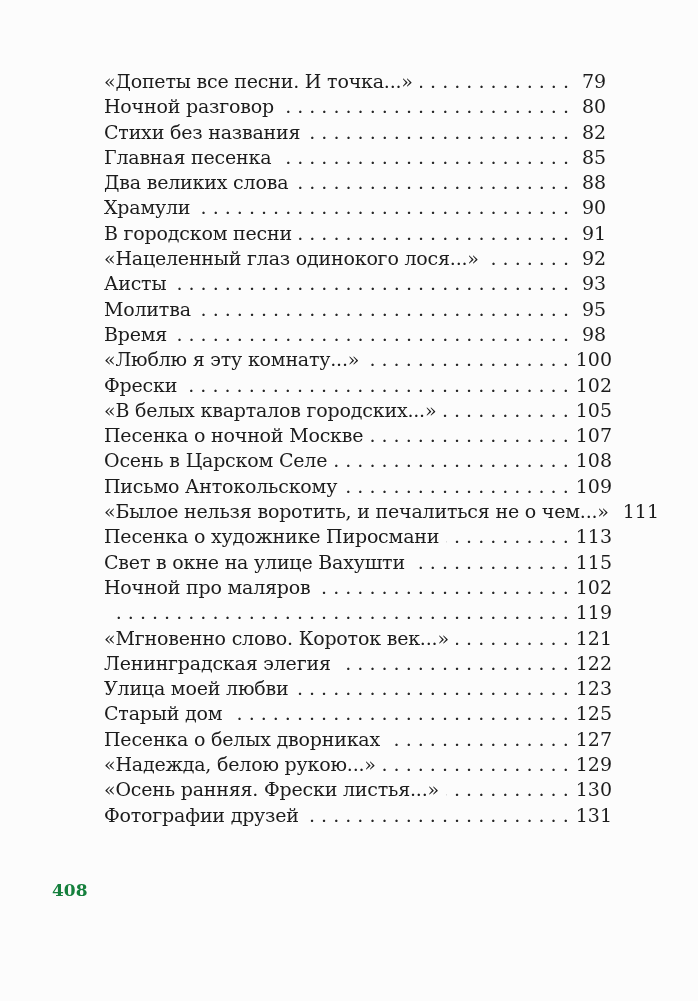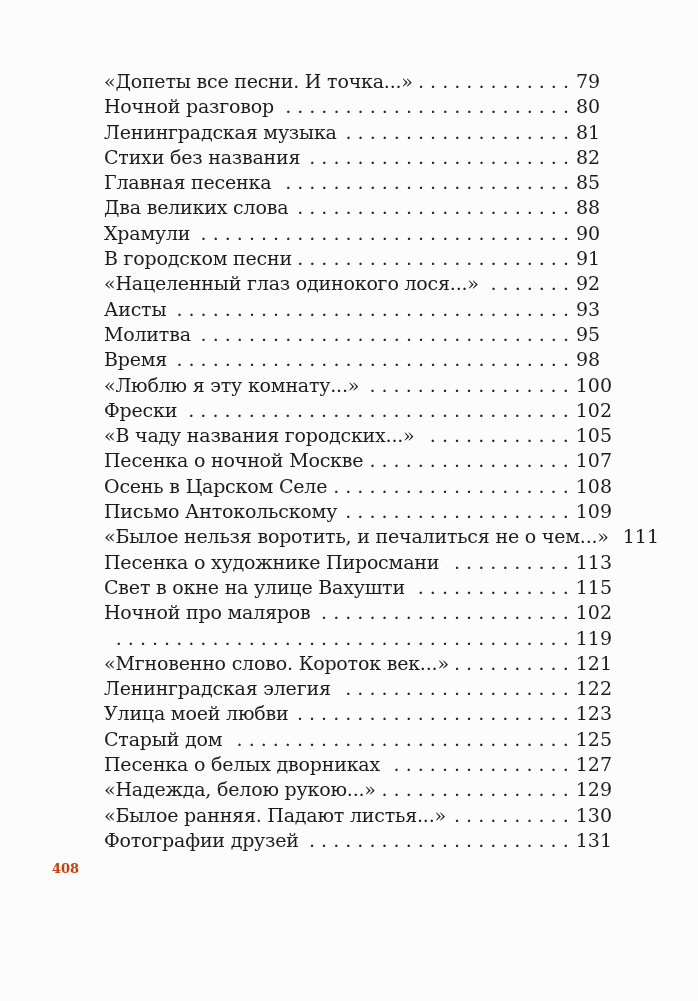--- a/index.html
+++ b/index.html
@@ -47,55 +47,50 @@
     color: #262626;
   }
   .toc-leader::after {
     content: ". . . . . . . . . . . . . . . . . . . . . . . . . . . . . . . . . . . . . . . . . . . . . . . . . . . . . . . . . . . .";
     white-space: nowrap;
   }
   .toc-page {
     flex: 0 0 auto;
     min-width: 36px;
     padding-left: 6px;
-    text-align: left;
+    text-align: center;
   }
   .folio {
     position: absolute;
     left: 52px;
-    top: 856px;
-    font-size: 13px;
+    top: 878px;
+    font-size: 17px;
     line-height: 25.3px;
     font-weight: bold;
-    color: #c2410c;
+    color: #15803d;
   }
 </style>
 </head>
 <body>
 
 <div class="page">
 
   <div class="toc">
   <div class="toc-row">
     <span class="toc-title">«Допеты все песни. И точка...»</span>
     <span class="toc-leader"></span>
     <span class="toc-page">79</span>
   </div>
 
   <div class="toc-row">
     <span class="toc-title">Ночной разговор</span>
     <span class="toc-leader"></span>
     <span class="toc-page">80</span>
   </div>
 
-  <div class="toc-row">
-    <span class="toc-title">Ленинградская музыка</span>
-    <span class="toc-leader"></span>
-    <span class="toc-page">81</span>
-  </div>
 
   <div class="toc-row">
     <span class="toc-title">Стихи без названия</span>
     <span class="toc-leader"></span>
     <span class="toc-page">82</span>
   </div>
 
   <div class="toc-row">
     <span class="toc-title">Главная песенка</span>
     <span class="toc-leader"></span>
@@ -152,21 +147,21 @@
     <span class="toc-page">100</span>
   </div>
 
   <div class="toc-row">
     <span class="toc-title">Фрески</span>
     <span class="toc-leader"></span>
     <span class="toc-page">102</span>
   </div>
 
   <div class="toc-row">
-    <span class="toc-title">«В чаду названия городских...»</span>
+    <span class="toc-title">«В белых кварталов городских...»</span>
     <span class="toc-leader"></span>
     <span class="toc-page">105</span>
   </div>
 
   <div class="toc-row">
     <span class="toc-title">Песенка о ночной Москве</span>
     <span class="toc-leader"></span>
     <span class="toc-page">107</span>
   </div>
 
@@ -241,21 +236,21 @@
     <span class="toc-page">127</span>
   </div>
 
   <div class="toc-row">
     <span class="toc-title">«Надежда, белою рукою...»</span>
     <span class="toc-leader"></span>
     <span class="toc-page">129</span>
   </div>
 
   <div class="toc-row">
-    <span class="toc-title">«Былое ранняя. Падают листья...»</span>
+    <span class="toc-title">«Осень ранняя. Фрески листья...»</span>
     <span class="toc-leader"></span>
     <span class="toc-page">130</span>
   </div>
 
   <div class="toc-row">
     <span class="toc-title">Фотографии друзей</span>
     <span class="toc-leader"></span>
     <span class="toc-page">131</span>
   </div>
 </div>

